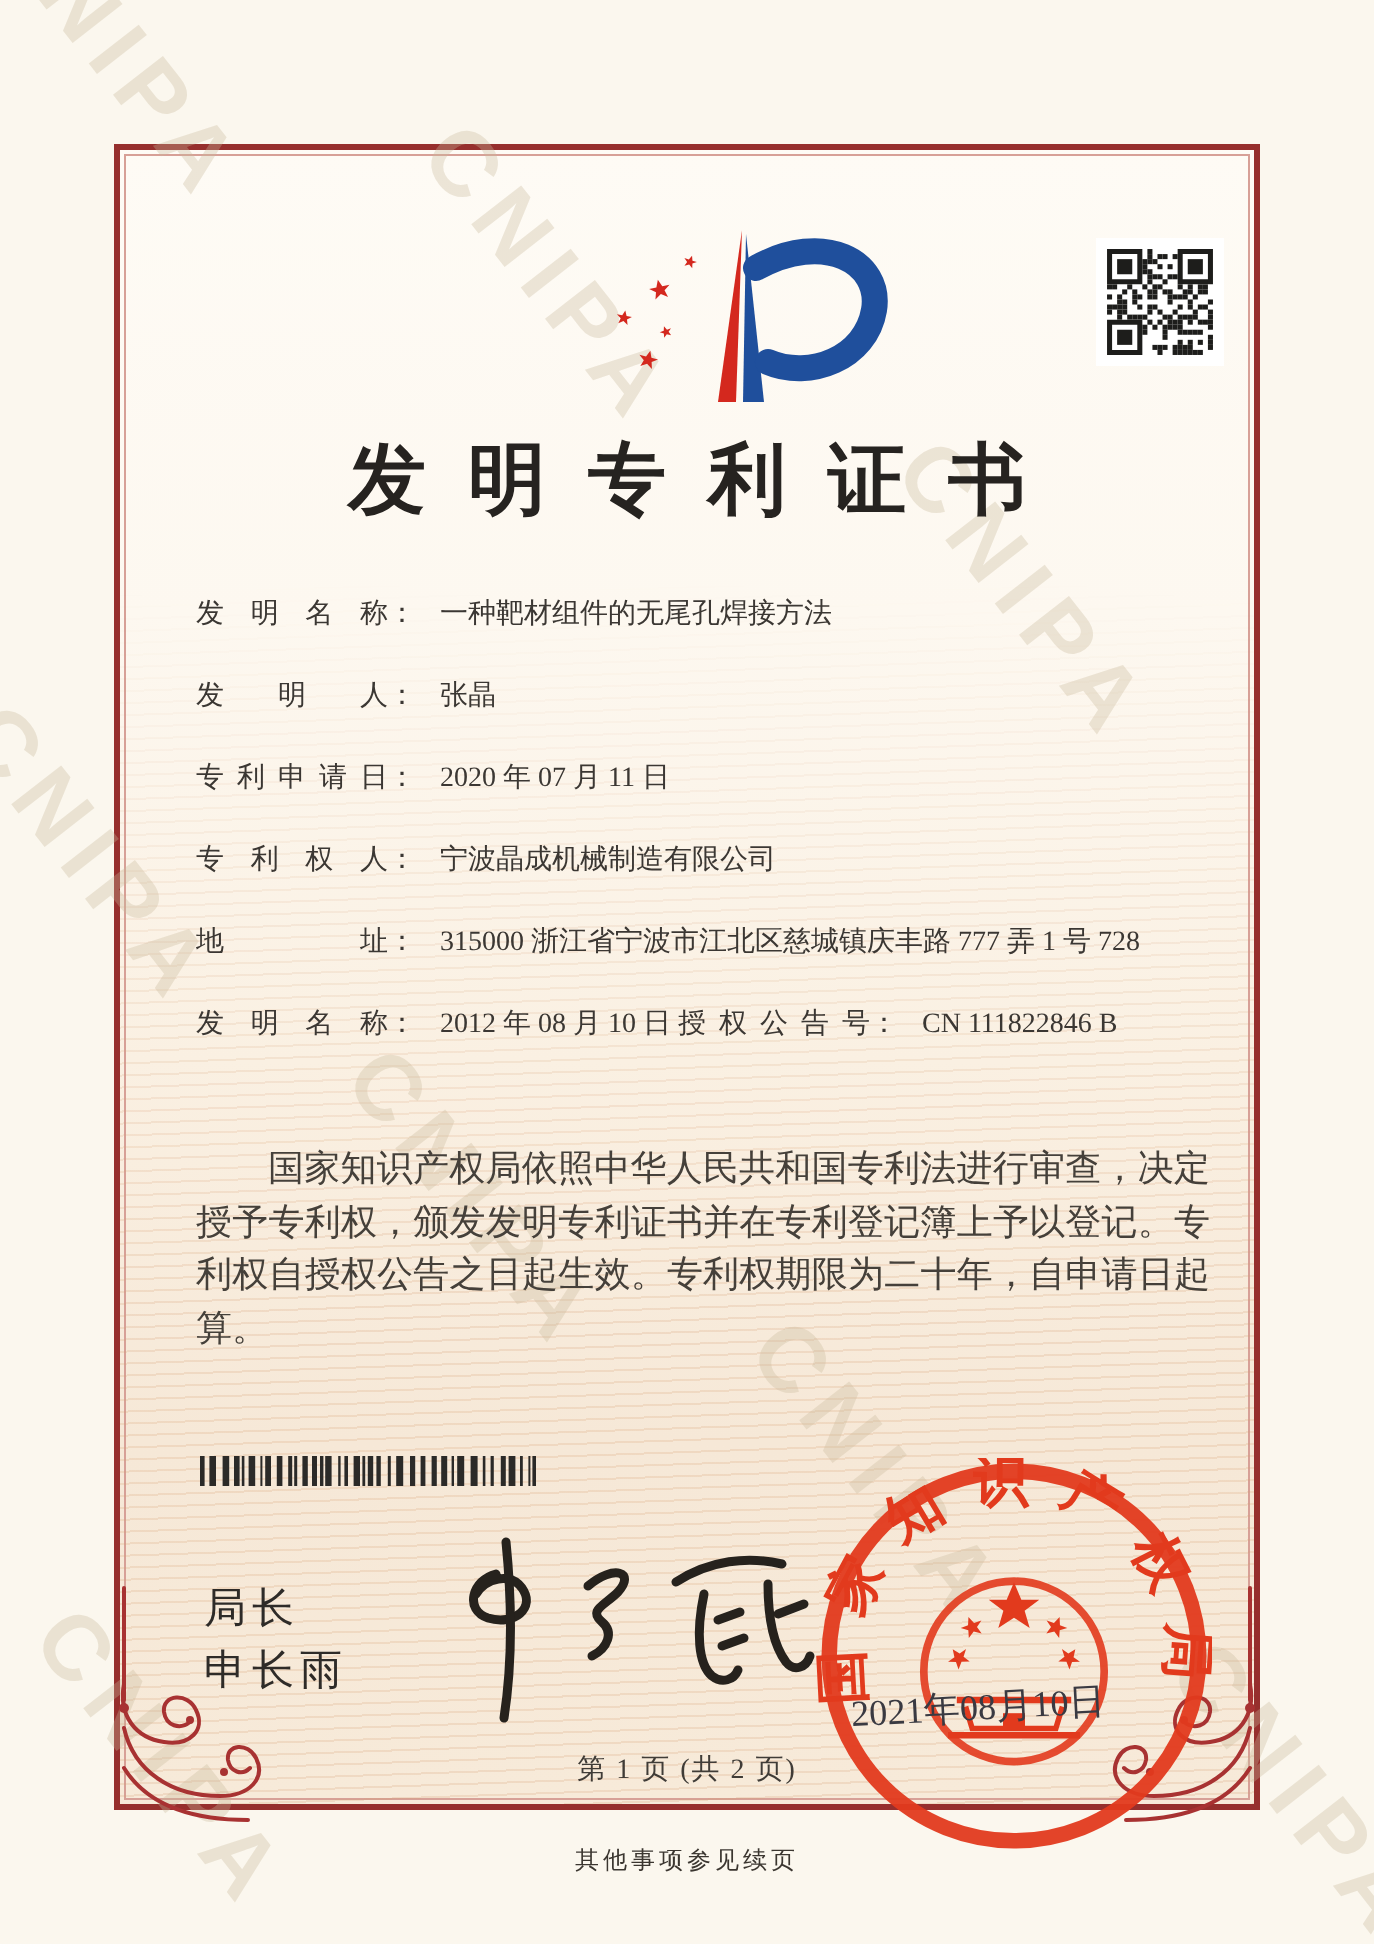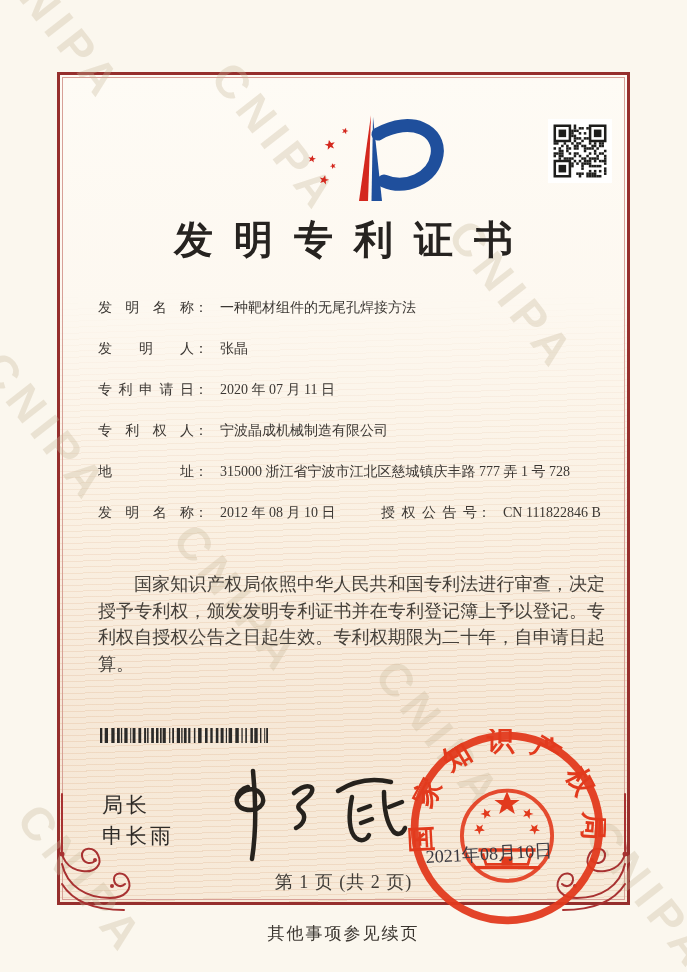--- a/index.html
+++ b/index.html
@@ -23,32 +23,32 @@
   .cert-no{left:30px;top:40px;font-size:15px;letter-spacing:1px;color:#45423e;}
   .logo{left:228px;top:34px;}
   .qr{left:488px;top:44px;background:#fff;padding:3px;}
   .title{left:0;top:138px;width:100%;text-align:center;font-size:39px;font-weight:bold;
          color:#262320;letter-spacing:21px;text-indent:21px;white-space:nowrap;}
   .fields{left:38px;top:220px;width:505px;font-size:14px;color:#3b3733;}
   .frow{margin-bottom:16px;line-height:25px;white-space:nowrap;}
   .flabel{display:inline-block;width:96px;text-align:justify;text-align-last:justify;vertical-align:top;}
   .fcolon{margin:0 2px 0 0;}
   .fvalue{margin-left:10px;}
-  .grant-no-group{margin-left:42px;}
+  .grant-no-group{}
   .paras{left:38px;top:496px;width:507px;font-size:18px;line-height:26.5px;color:#45403a;
          text-align:justify;}
   .paras p{margin:0;text-indent:2em;}
   .barcode{left:38px;top:653px;}
   .signer{left:42px;top:714px;font-family:"Liberation Sans","DejaVu Sans",sans-serif;
           font-size:21px;color:#2e2b28;letter-spacing:3px;line-height:31px;}
   .signature{left:150px;top:686px;}
   .seal{left:348px;top:654px;z-index:3;}
-  .pagenum{left:0;bottom:8px;width:100%;text-align:center;font-size:18px;color:#403c37;letter-spacing:1px;}
+  .pagenum{left:0;bottom:8px;width:100%;text-align:center;font-size:14px;color:#403c37;letter-spacing:1px;}
   .footer-note{position:absolute;left:0;top:922px;width:100%;text-align:center;z-index:2;
-          font-size:17px;color:#3b3630;letter-spacing:2px;}
+          font-size:12px;color:#3b3630;letter-spacing:2px;}
   .sig-stroke{fill:none;stroke:#26221d;stroke-width:4.5;stroke-linecap:round;stroke-linejoin:round;}
   .orn{position:absolute;z-index:2;}
 </style>
 </head>
 <body>
 
 <div class="page">
 
   <div class="cert">
     <div class="guilloche"></div>

